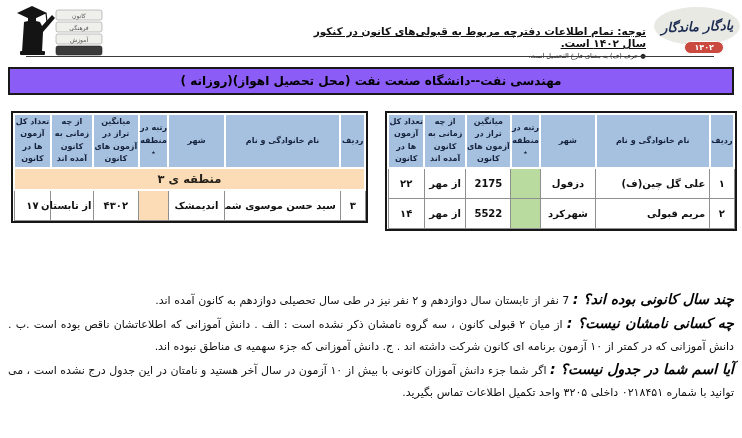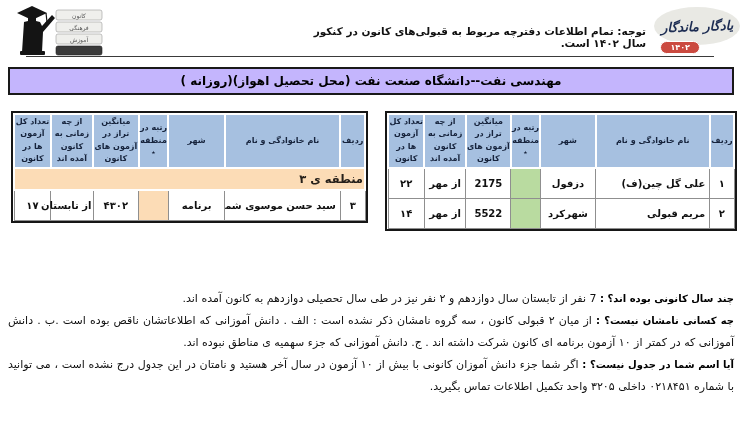--- a/index.html
+++ b/index.html
@@ -11,65 +11,65 @@
   .brand-blob{
     position:absolute;top:7px;right:2px;width:86px;height:38px;
     background:#e9e9e4;border-radius:50%;
     display:flex;align-items:center;justify-content:center;
   }
   .brand-name{
     font-weight:bold;font-style:italic;color:#1c2c52;font-size:13px;white-space:nowrap;
     transform:rotate(-2deg);
   }
   .brand-badge{
-    position:absolute;top:41px;right:42px;background:#cb4a40;color:#fff;
+    position:absolute;top:41px;right:18px;background:#cb4a40;color:#fff;
     font-size:8px;font-weight:bold;padding:1px 9px;border-radius:7px;
     border:1px solid #fff;letter-spacing:1px;z-index:3;
   }
   .notice{position:absolute;top:25px;right:96px;width:340px;text-align:right;}
-  .notice-main{font-size:10.5px;font-weight:bold;color:#111;}
+  .notice-main{font-size:10.5px;font-weight:bold;color:#111;text-decoration:underline;}
   .notice-sub{font-size:6.5px;color:#222;margin-top:3px;}
   .logo{position:absolute;top:2px;left:14px;width:92px;height:54px;}
   .header-rule{
     position:absolute;top:56px;left:26px;right:28px;height:0;
     border-top:1.5px solid #3a3a3a;
   }
   
   .title-bar{
     position:absolute;top:67px;left:8px;right:8px;height:24px;
-    background:#c4b5fd;border:2px solid #191919;
+    background:#8b5cf6;border:2px solid #191919;
     text-align:center;font-weight:bold;font-size:12px;line-height:24px;color:#000;
   }
   
   .tbl-wrap{position:absolute;top:111px;border:2px solid #161616;background:#fff;}
   .tbl-region2{right:5px;width:348px;}
   .tbl-region3{left:11px;width:353px;}
   table{width:100%;border-collapse:collapse;table-layout:fixed;direction:rtl;}
   th{
     background:#a6c0e0;border:2px solid #fff;
     font-size:8px;font-weight:bold;color:#16233c;
     padding:1px 0;height:38px;vertical-align:middle;text-align:center;line-height:1.55;
   }
   td.region-cell{
     border:2px solid #fff;font-weight:bold;font-size:11.5px;
-    text-align:right;height:18px;vertical-align:middle;
+    text-align:center;height:18px;vertical-align:middle;
   }
   .tbl-region2 td.region-cell{background:#b9dba0;color:#2b5e2b;}
   .tbl-region3 td.region-cell{background:#fcdcb6;color:#26201a;}
   td.data{
     border:1px solid #8f8f8f;font-size:10px;height:27px;
     text-align:center;color:#101010;white-space:nowrap;vertical-align:middle;background:#fff;font-weight:bold;
   }
   td.data.name{text-align:right;padding-right:4px;overflow:hidden;}
   .tbl-region2 td.data.rank{background:#b9dba0;}
   .tbl-region3 td.data.rank{background:#fcdcb6;}
   
   .notes{position:absolute;top:288px;right:8px;left:8px;}
   .notes p{margin:0;font-size:11px;line-height:22px;text-align:justify;color:#101010;}
-  .notes b{font-size:10px;color:#000;}
+  .notes b{font-size:14px;color:#000;font-style:italic;}
   
   .board-row{fill:#efefec;stroke:#9a9a9a;stroke-width:0.6;}
   .board-row-dark{fill:#3a3a3a;stroke:#222;stroke-width:0.6;}
   .board-text{fill:#555;font-size:6px;font-family:"DejaVu Sans",sans-serif;}
   .silhouette{fill:#141414;}
 </style>
 </head>
 <body>
 
 <div class="page">
@@ -89,20 +89,21 @@
       <rect class="board-row" x="42" y="32" width="46" height="10" rx="2"></rect>
       <rect class="board-row-dark" x="42" y="44" width="46" height="9" rx="2"></rect>
       <text class="board-text" x="65" y="15.5" text-anchor="middle">کانون</text>
       <text class="board-text" x="65" y="27.5" text-anchor="middle">فرهنگی</text>
       <text class="board-text" x="65" y="39.5" text-anchor="middle">آموزش</text>
     </svg>
   </div>
 
   <div class="notice">
     <div class="notice-main">توجه: تمام اطلاعات دفترچه مربوط به قبولی‌های کانون در کنکور سال ۱۴۰۲ است.</div>
+    <div class="notice-sub">● حرف (ف) به معنای فارغ التحصیل است.</div>
   </div>
 
   <div class="brand-blob">
     <span class="brand-name">یادگار ماندگار</span>
   </div>
   <div class="brand-badge">۱۴۰۲</div>
 
   <div class="header-rule"></div>
 
   <div class="title-bar">مهندسی نفت--دانشگاه صنعت نفت (محل تحصیل اهواز)(روزانه )</div>
@@ -174,21 +175,21 @@
           <th>تعداد کل آزمون ها در کانون</th>
         </tr>
       </thead>
       <tbody>
         <tr>
           <td class="region-cell" colspan="7">منطقه ی ۳</td>
         </tr>
         <tr>
           <td class="data">۳</td>
           <td class="data name">سید حسن موسوی شمس(ف)</td>
-          <td class="data">برنامه</td>
+          <td class="data">اندیمشک</td>
           <td class="data rank"></td>
           <td class="data">۴۳۰۲</td>
           <td class="data">از تابستان</td>
           <td class="data">۱۷</td>
         </tr>
       </tbody>
     </table>
   </div>
 
   <div class="notes">

